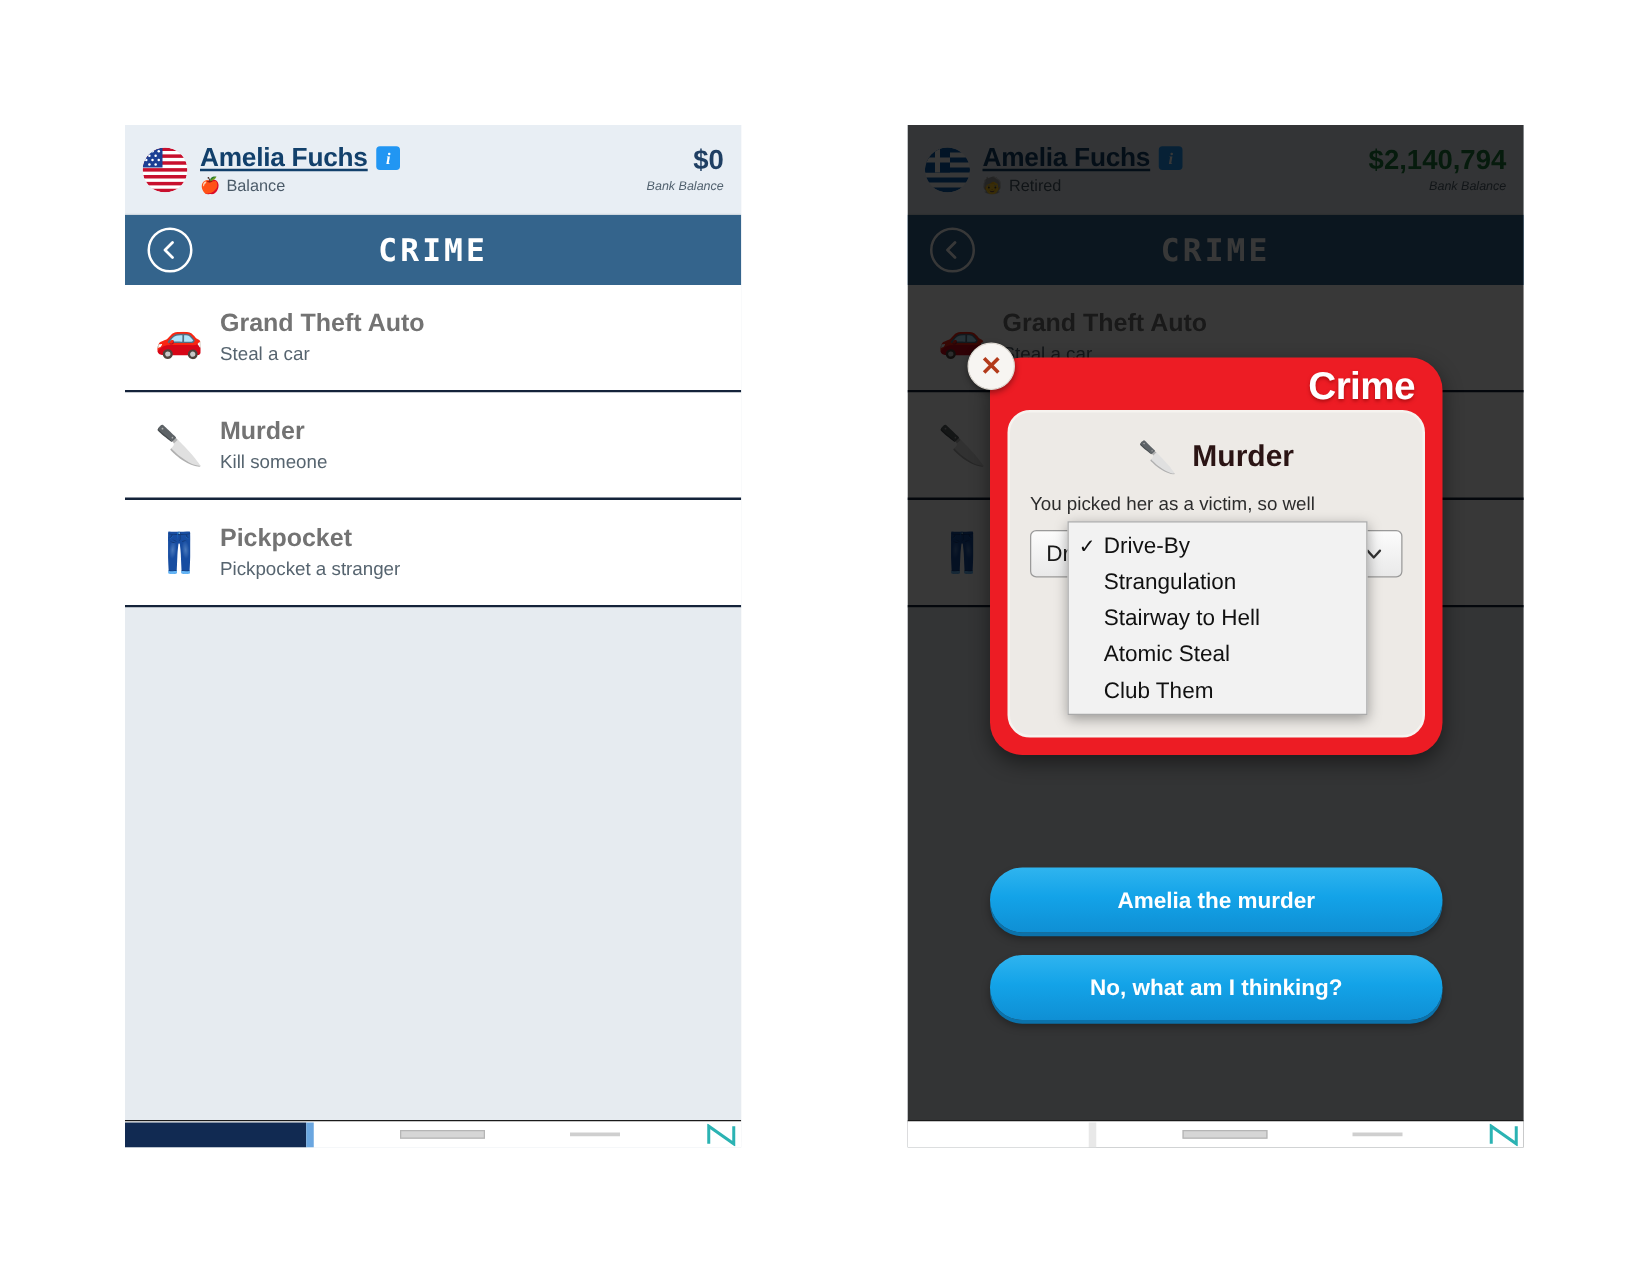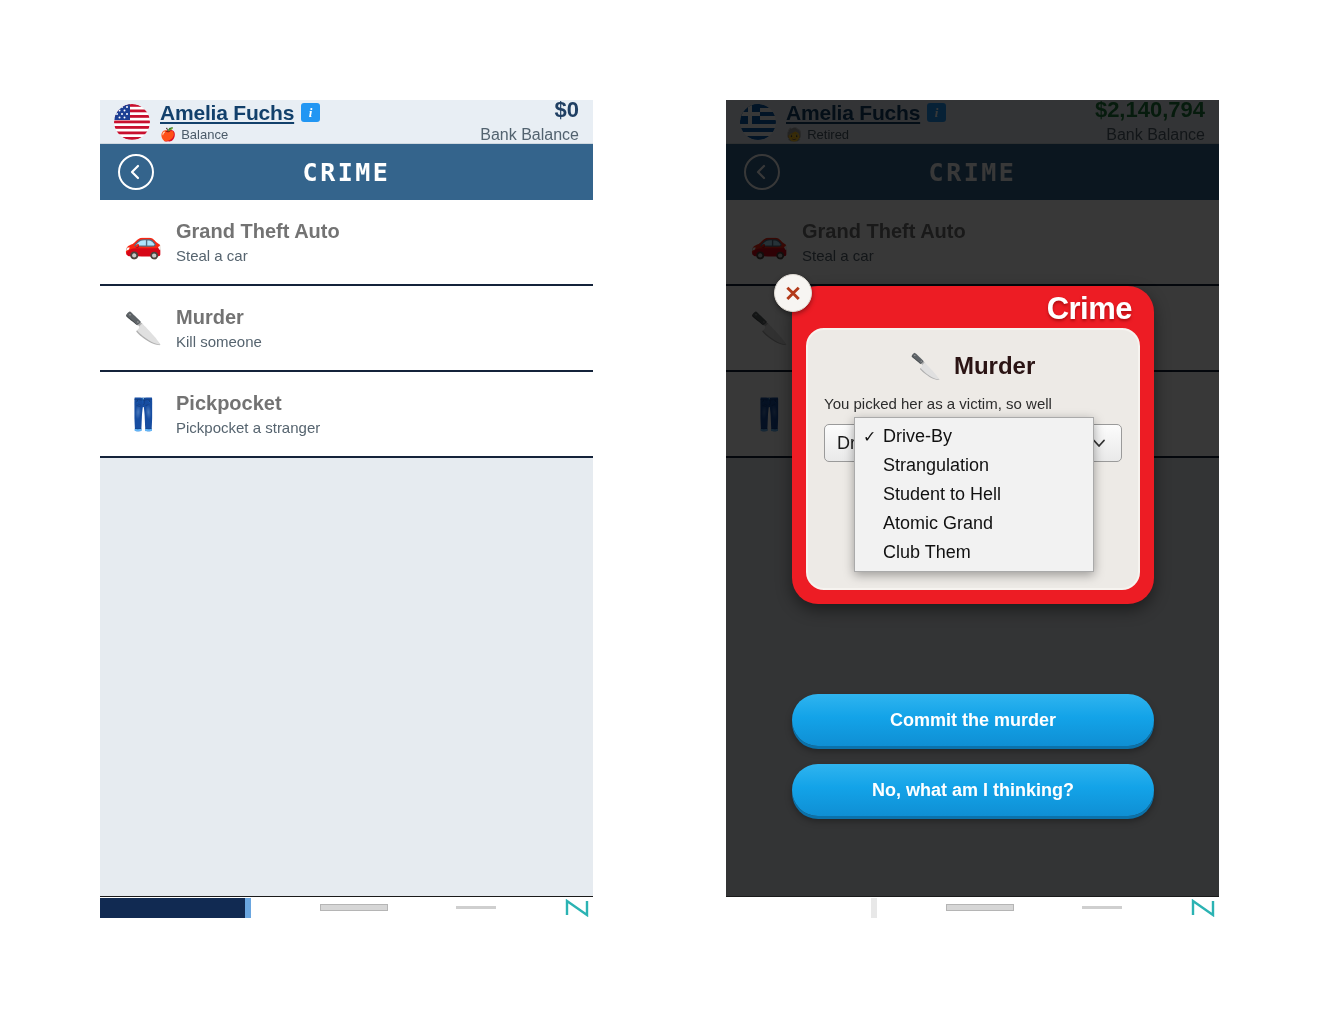--- a/index.html
+++ b/index.html
@@ -19,21 +19,21 @@
     height: 818px;
     background: #e6ebf0;
     overflow: hidden;
   }
   .panel.left  { left: 100px; }
   .panel.right { left: 726px; }
 
   
   .playerbar {
     position: relative;
-    height: 44px;
+    height: 72px;
     background: #e8eef4;
     display: flex;
     align-items: center;
     padding: 0 14px;
     border-bottom: 1px solid #cfd8e0;
   }
   .flag {
     width: 36px; height: 36px; border-radius: 50%;
     flex: 0 0 36px;
     overflow: hidden;
@@ -60,21 +60,21 @@
     font-size: 13px; color: #4a5a68;
     display: flex; align-items: center; gap: 5px;
   }
   .pjob .jemoji { font-size: 13px; }
   .pmoney { text-align: right; flex: 0 0 auto; }
   .pmoney .amt {
     font-size: 22px; font-weight: bold; line-height: 1;
   }
   .pmoney .amt.zero { color: #1f3f63; }
   .pmoney .amt.rich { color: #1f7a3d; }
-  .pmoney .lbl { font-size: 16px; color: #52626f; margin-top: 5px; }
+  .pmoney .lbl { font-size: 10px; color: #52626f; margin-top: 5px; font-style: italic; }
 
   
   .titlebar {
     position: relative;
     height: 56px;
     background: #34648c;
     display: flex; align-items: center;
   }
   .backbtn {
     position: absolute; left: 18px; top: 50%;
@@ -499,30 +499,30 @@
     <div class="dd-item">
       <span class="dd-check">✓</span>
       <span class="dd-label">Drive-By</span>
     </div>
     <div class="dd-item">
       <span class="dd-check"></span>
       <span class="dd-label">Strangulation</span>
     </div>
     <div class="dd-item">
       <span class="dd-check"></span>
-      <span class="dd-label">Student to Hell</span>
+      <span class="dd-label">Stairway to Hell</span>
     </div>
     <div class="dd-item">
       <span class="dd-check"></span>
-      <span class="dd-label">Atomic Grand</span>
+      <span class="dd-label">Atomic Steal</span>
     </div>
     <div class="dd-item">
       <span class="dd-check"></span>
       <span class="dd-label">Club Them</span>
     </div>
   </div>
 
   <div class="btn-stack">
-    <button class="btn primary">Commit the murder</button>
+    <button class="btn primary">Amelia the murder</button>
     <button class="btn secondary">No, what am I thinking?</button>
   </div>
 
 </div>
 
 </body></html>

